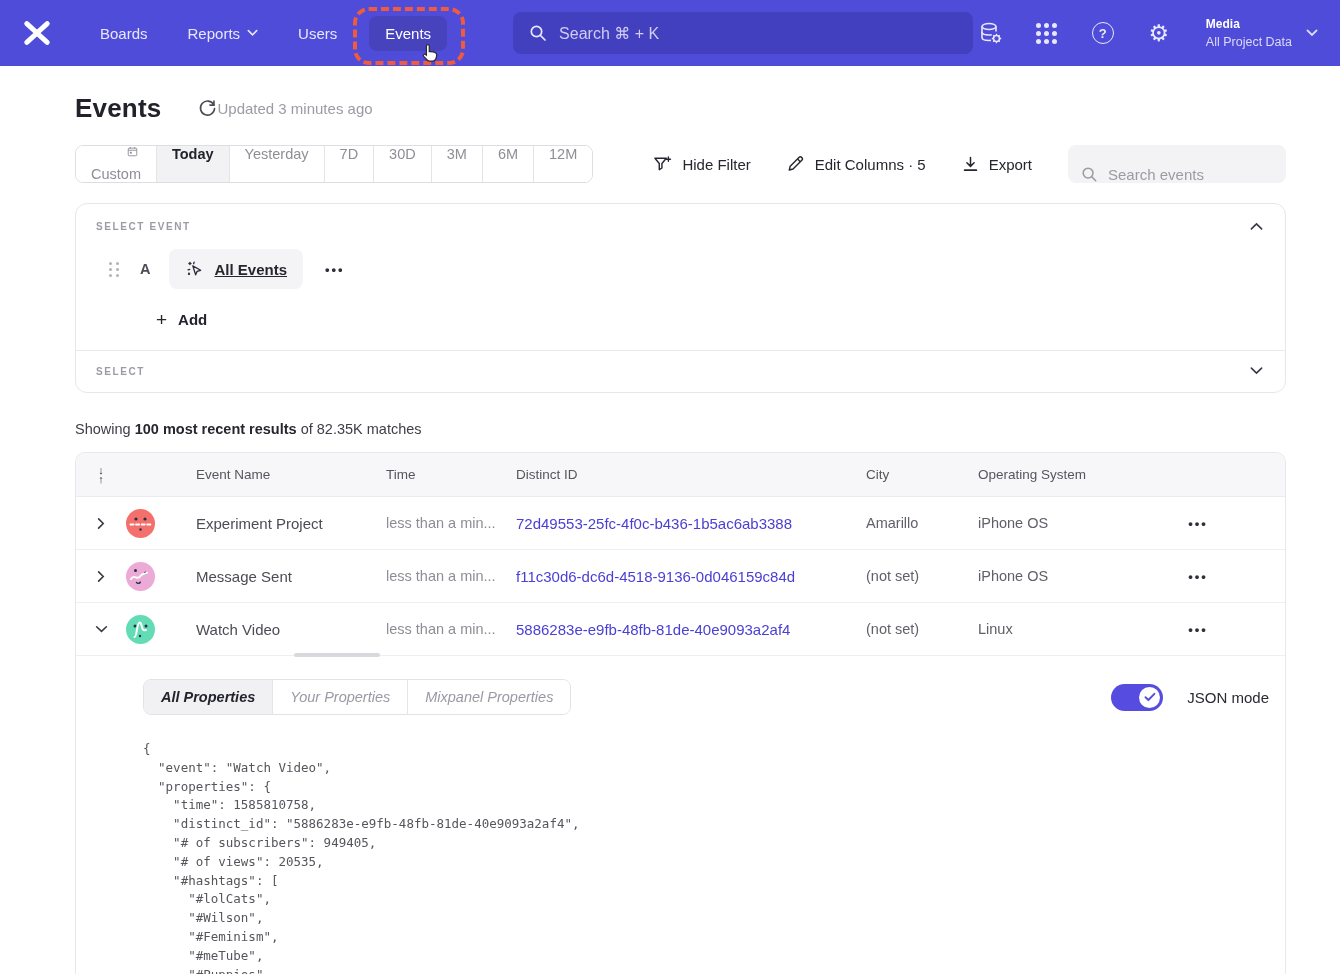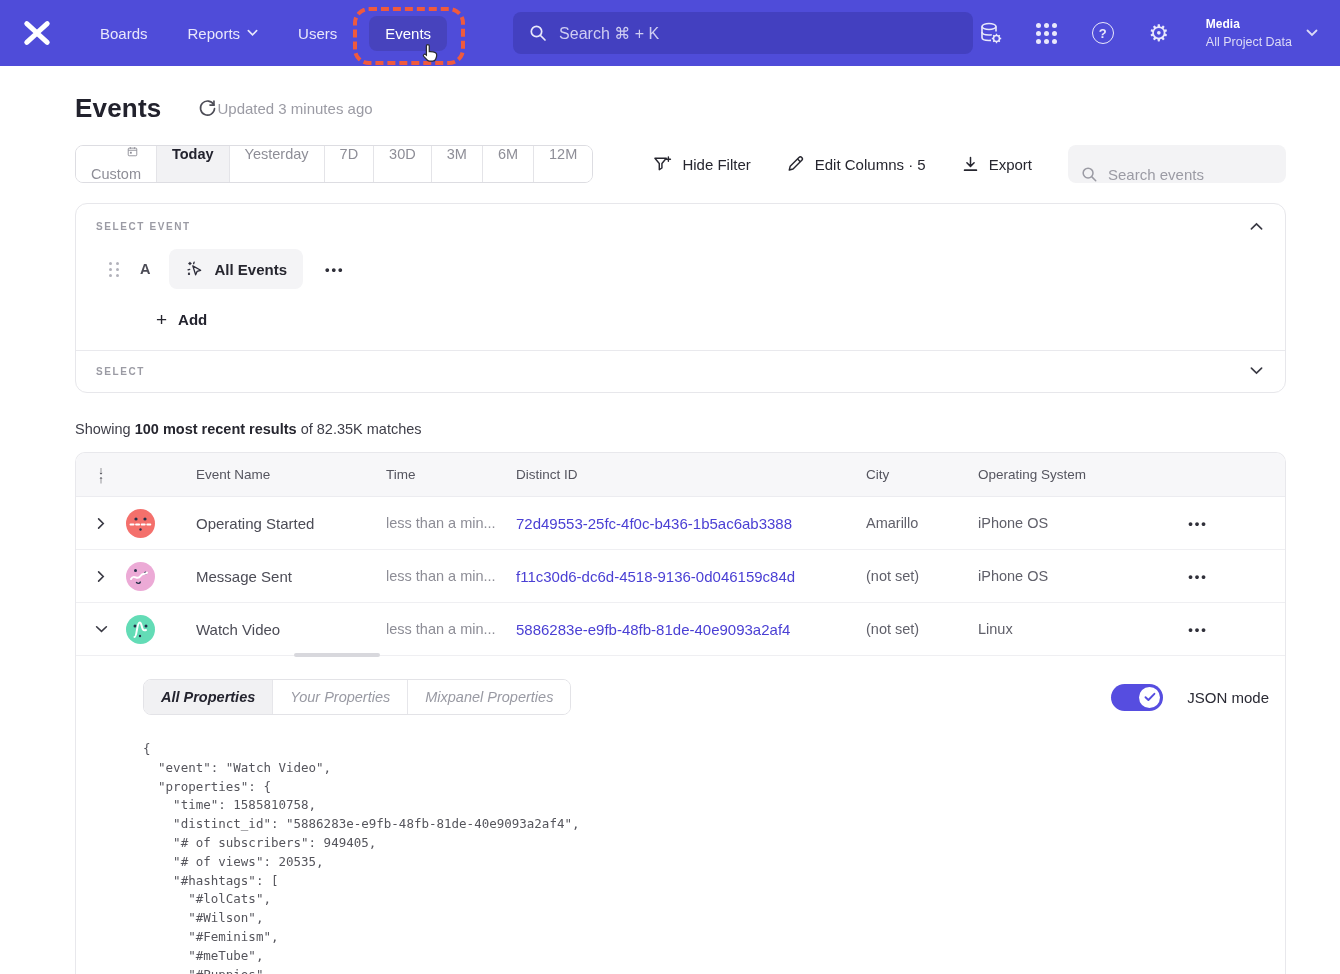--- a/index.html
+++ b/index.html
@@ -50,21 +50,21 @@
   
   .query-card { margin-top:20px; border:1px solid #e7e7eb; border-radius:12px; }
   .qc-section { padding:17px 20px 21px 20px; position:relative; }
   .qc-label { font-size:10px; letter-spacing:1.6px; color:#9b9ba4; font-weight:bold; }
   .qc-collapse { position:absolute; top:14px; right:18px; cursor:pointer; padding:4px; }
   .event-row { margin-top:17px; display:flex; align-items:center; }
   .drag-handle { display:grid; grid-template-columns:repeat(2,3px); grid-gap:3px 4px; margin:0 21px 0 13px; cursor:grab; }
   .drag-handle i { width:3px; height:3px; border-radius:50%; background:#b2b2bb; }
   .step-letter { font-size:14.5px; font-weight:bold; color:#4c4c56; margin-right:19px; }
   .event-chip { background:#f4f4f6; border-radius:8px; height:40px; display:flex; align-items:center; gap:10px; padding:0 16px; cursor:pointer; }
-  .event-chip .txt { font-size:15px; font-weight:bold; color:#26262f; }
+  .event-chip .txt { font-size:15px; font-weight:bold; color:#26262f;text-decoration:underline; }
   .kebab { letter-spacing:2px; font-size:13px; font-weight:bold; color:#30303a; cursor:pointer; padding:4px 8px; }
   .add-row { margin-top:21px; margin-left:60px; display:flex; align-items:center; gap:11px; cursor:pointer; width:fit-content; }
   .add-plus { font-size:19px; color:#26262f; line-height:1; font-weight:normal; }
   .add-txt { font-size:15px; color:#23232e; font-weight:bold; }
   .qc-divider { border-top:1px solid #e9e9ed; }
   .filters-row { padding:15px 20px; position:relative; }
 
   
   .summary { margin-top:28px; font-size:14.5px; color:#3e3e48; }
   .summary b { color:#26262f; }
@@ -333,21 +333,21 @@
       <div>
           <div class="avatar" style="background-color: rgb(244, 112, 108);">
         <svg width="29" height="29" viewBox="0 0 29 29">
               <circle cx="10" cy="10" r="1.6" fill="#24304a"></circle>
               <circle cx="19" cy="10" r="1.6" fill="#24304a"></circle>
               <path d="M4.5 15.5h20" stroke="#fff" stroke-width="2" stroke-dasharray="3 2.6" stroke-linecap="round" fill="none"></path>
               <circle cx="14.5" cy="20.5" r="1.2" fill="#24304a"></circle>
             </svg>
       </div>
         </div>
-      <div class="cell-name">Operating Started</div>
+      <div class="cell-name">Experiment Project</div>
       <div class="cell-time">less than a min...</div>
       <div class="cell-id">72d49553-25fc-4f0c-b436-1b5ac6ab3388</div>
       <div class="cell-dim">Amarillo</div>
       <div class="cell-dim">iPhone OS</div>
       <div style="text-align:center;"><span class="kebab">•••</span></div>
       <div></div>
     </div>
 
     <div class="tgrid trow">
       <div class="row-chevron">

